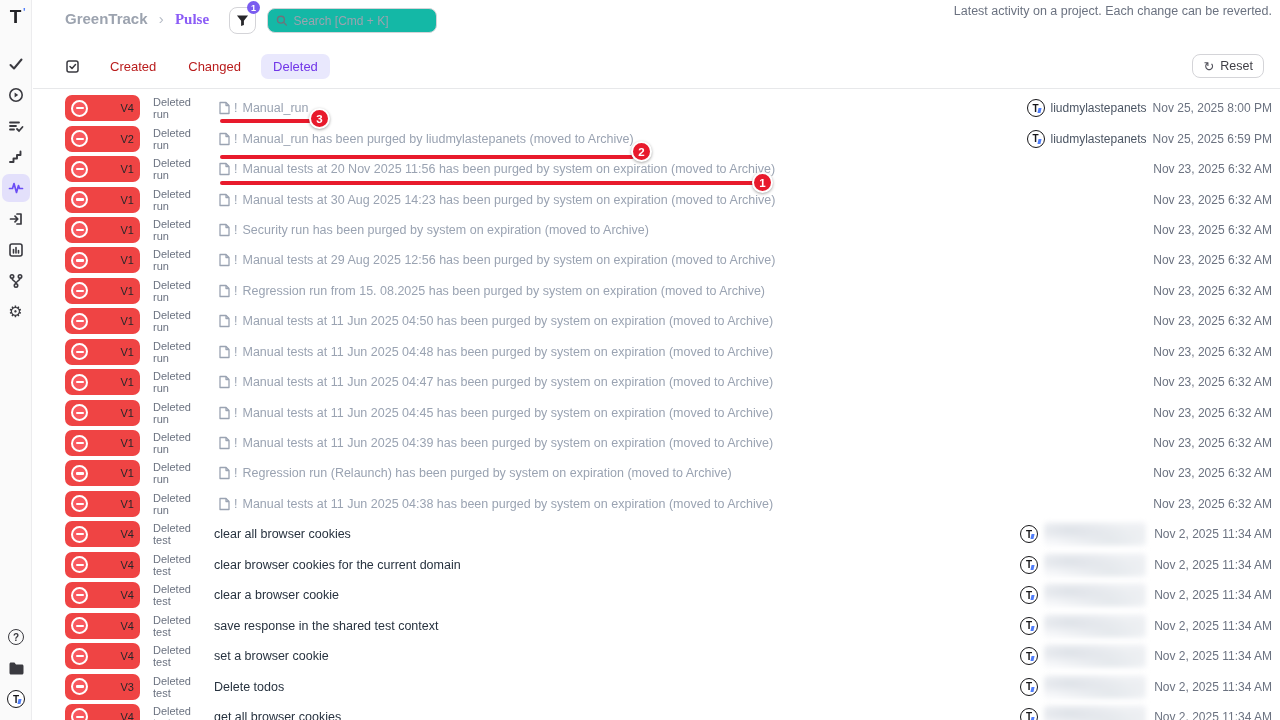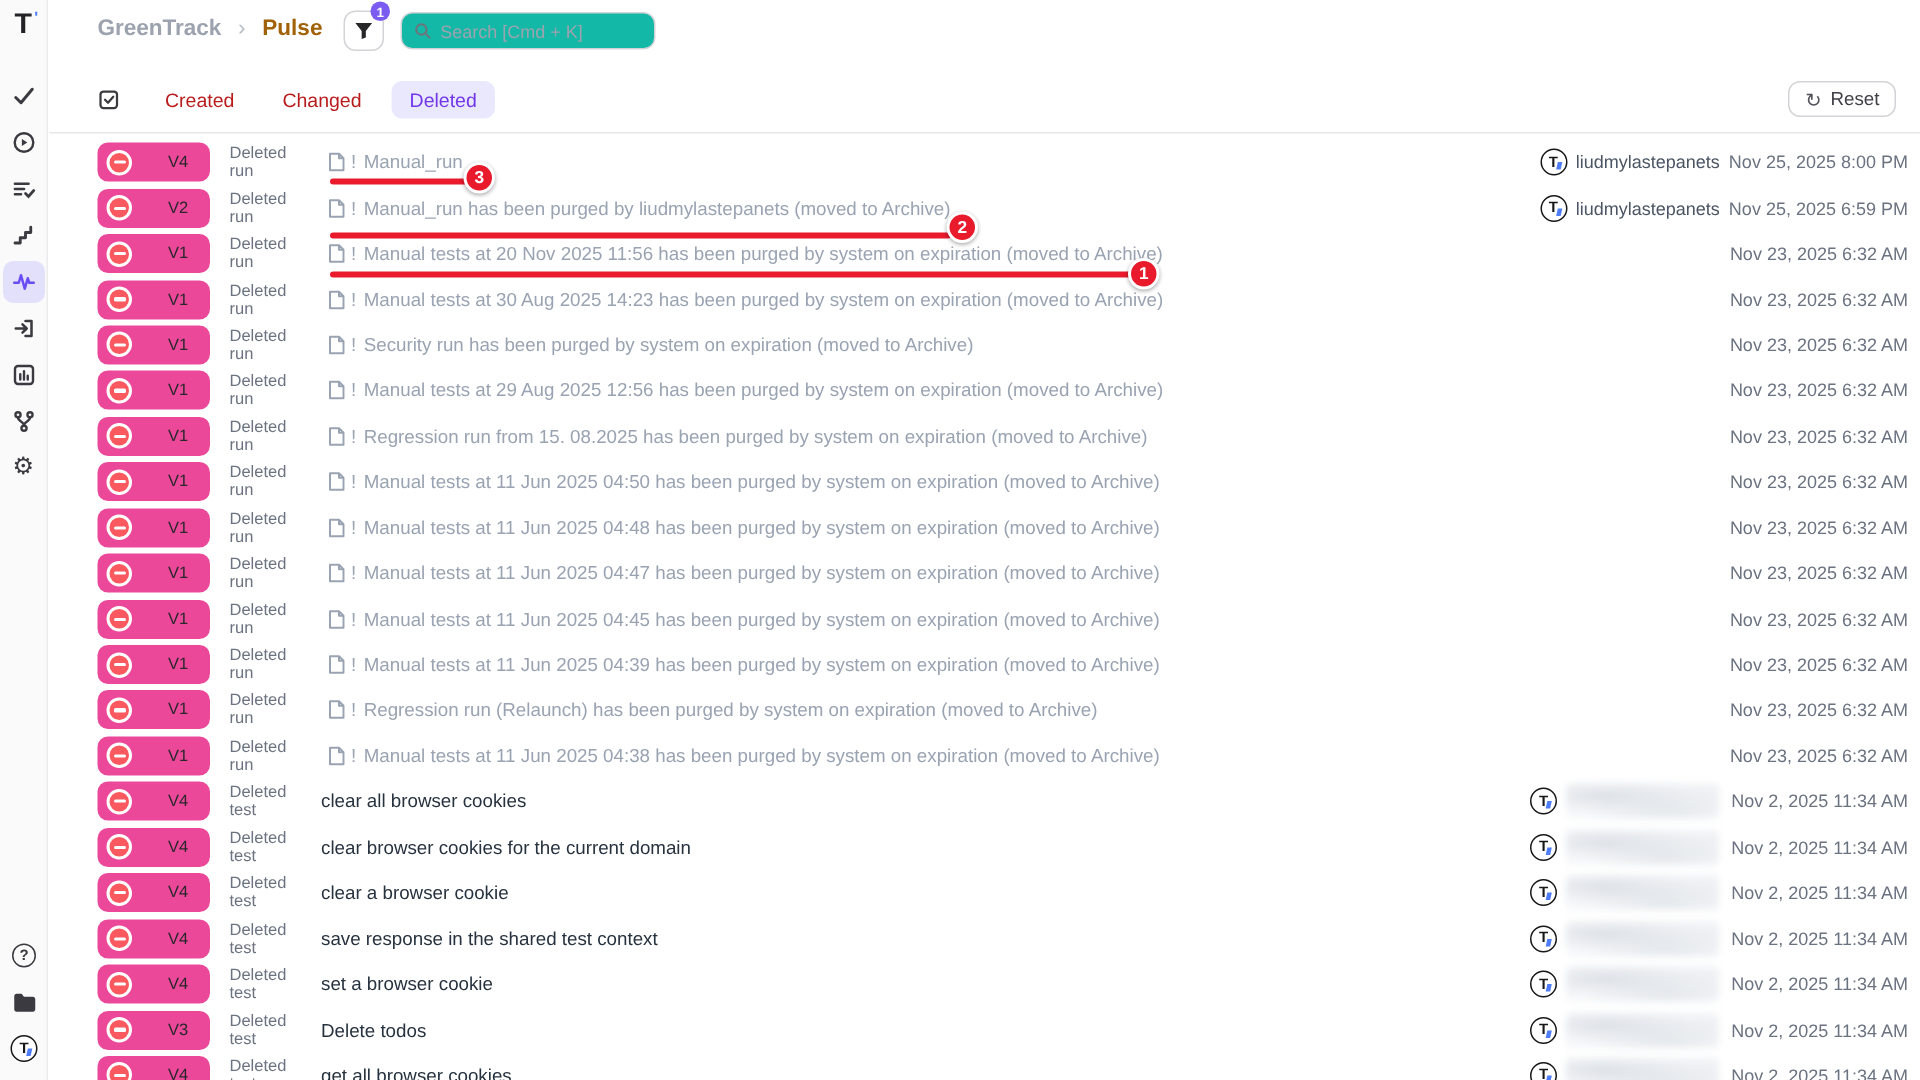--- a/index.html
+++ b/index.html
@@ -23,21 +23,21 @@
   .avatar-t { width:18px; height:18px; border:1.6px solid #17171a; border-radius:50%;
     background:#fff; display:flex; align-items:center; justify-content:center;
     font-size:10px; font-weight:bold; color:#17171a; position:relative; flex:0 0 auto; }
   .avatar-t i { position:absolute; right:3px; bottom:3px; width:3px; height:5px;
     background:#4f7df9; transform:skewX(-12deg); }
 
   
   .breadcrumb { position:absolute; left:65px; top:10px; font-size:15px; font-weight:bold; }
   .bc-project { color:#9ca3af; }
   .bc-sep { color:#b6bcc6; margin:0 7px; font-weight:normal; }
-  .bc-page { color:#a16207; }
+  .bc-page { color:#8b5cf6;font-family:Liberation Serif, serif; }
   .filter-btn { position:absolute; left:229px; top:7px; width:27px; height:27px;
     border:1px solid #d4d4d8; border-radius:8px; background:#fff; display:flex;
     align-items:center; justify-content:center; }
   .filter-badge { position:absolute; left:247px; top:1px; min-width:13px; height:13px;
     border-radius:7px; background:#7a5cf0; color:#fff; font-size:9px; font-weight:bold;
     display:flex; align-items:center; justify-content:center; z-index:2; padding:0 3px; }
   .search-box { position:absolute; left:267px; top:8px; width:170px; height:25px;
     border:1px solid #d4d4d8; border-radius:8px; background:#14b8a6; display:flex;
     align-items:center; padding:0 8px; gap:6px; }
   .search-box input { border:none; outline:none; width:100%; font-size:12px;
@@ -55,22 +55,22 @@
   .tab-icon { margin-right:10px; color:#3a3a40; display:flex; }
   .reset-btn { position:absolute; right:16px; top:54px; height:24px; border:1px solid #d4d4d8;
     border-radius:8px; background:#fff; display:flex; align-items:center; gap:6px;
     padding:0 10px; font-size:12.5px; color:#3f3f46; }
   .reset-icon { font-size:13px; color:#52525b; }
   .divider { position:absolute; left:33px; right:0; top:88px; height:1px; background:#e7e8ea; }
 
   
   .rows { position:absolute; left:32px; top:93px; right:0; bottom:0; overflow:hidden; }
   .row { height:30.45px; display:flex; align-items:center; padding:0 8px 0 33px; }
-  .ver-pill { width:75px; height:26px; background:#ec4899; border-radius:7px;
-    display:flex; align-items:center; gap:24px; padding:0 6px; flex:0 0 auto; }
+  .ver-pill { width:75px; height:26px; background:#ef4444; border-radius:7px;
+    display:flex; align-items:center; gap:24px; padding:0 6px; flex:0 0 auto;justify-content:space-between; }
   .minus-icon { width:17px; height:17px; border-radius:50%; background:#f9595f;
     border:2px solid #fff; display:flex; align-items:center; justify-content:center; flex:0 0 auto; }
   .minus-icon::before { content:""; width:8px; height:2.2px; background:#fff; border-radius:1px; }
   .ver-label { font-size:11px; color:#27272a; }
   .row-type { font-size:11px; color:#6b7280; margin-left:13px; width:56px; flex:0 0 auto; }
   .row-title { font-size:12.5px; display:flex; align-items:center; gap:3px; margin-left:9px;
     white-space:nowrap; }
   .row-title.run { color:#9aa3b2; }
   .row-title.test { color:#27323f; margin-left:5px; }
   .doc-icon { display:flex; color:#9aa3b2; }
@@ -180,20 +180,21 @@
 
 <div class="search-box">
   <svg width="13" height="13" viewBox="0 0 14 14" fill="none" stroke="#71717a" stroke-width="1.6" stroke-linecap="round">
       <circle cx="6" cy="6" r="4.2"></circle>
       <path d="M9.3 9.3L12.6 12.6"></path>
     </svg>
   <input type="text" placeholder="Search [Cmd + K]" style="">
 </div>
 
 <div class="info-block">
+  <div>Latest activity on a project. Each change can be reverted.</div>
 </div>
 
 <div class="tabrow">
   <span class="tab-icon">
     <svg width="15" height="15" viewBox="0 0 15 15" fill="none" stroke="#3a3a40" stroke-width="1.5" stroke-linecap="round" stroke-linejoin="round">
         <rect x="2" y="2" width="11" height="11" rx="2"></rect>
         <path d="M5 7.5l2 2 3.5-4"></path>
       </svg>
   </span>
   <span class="tab">Created</span>

